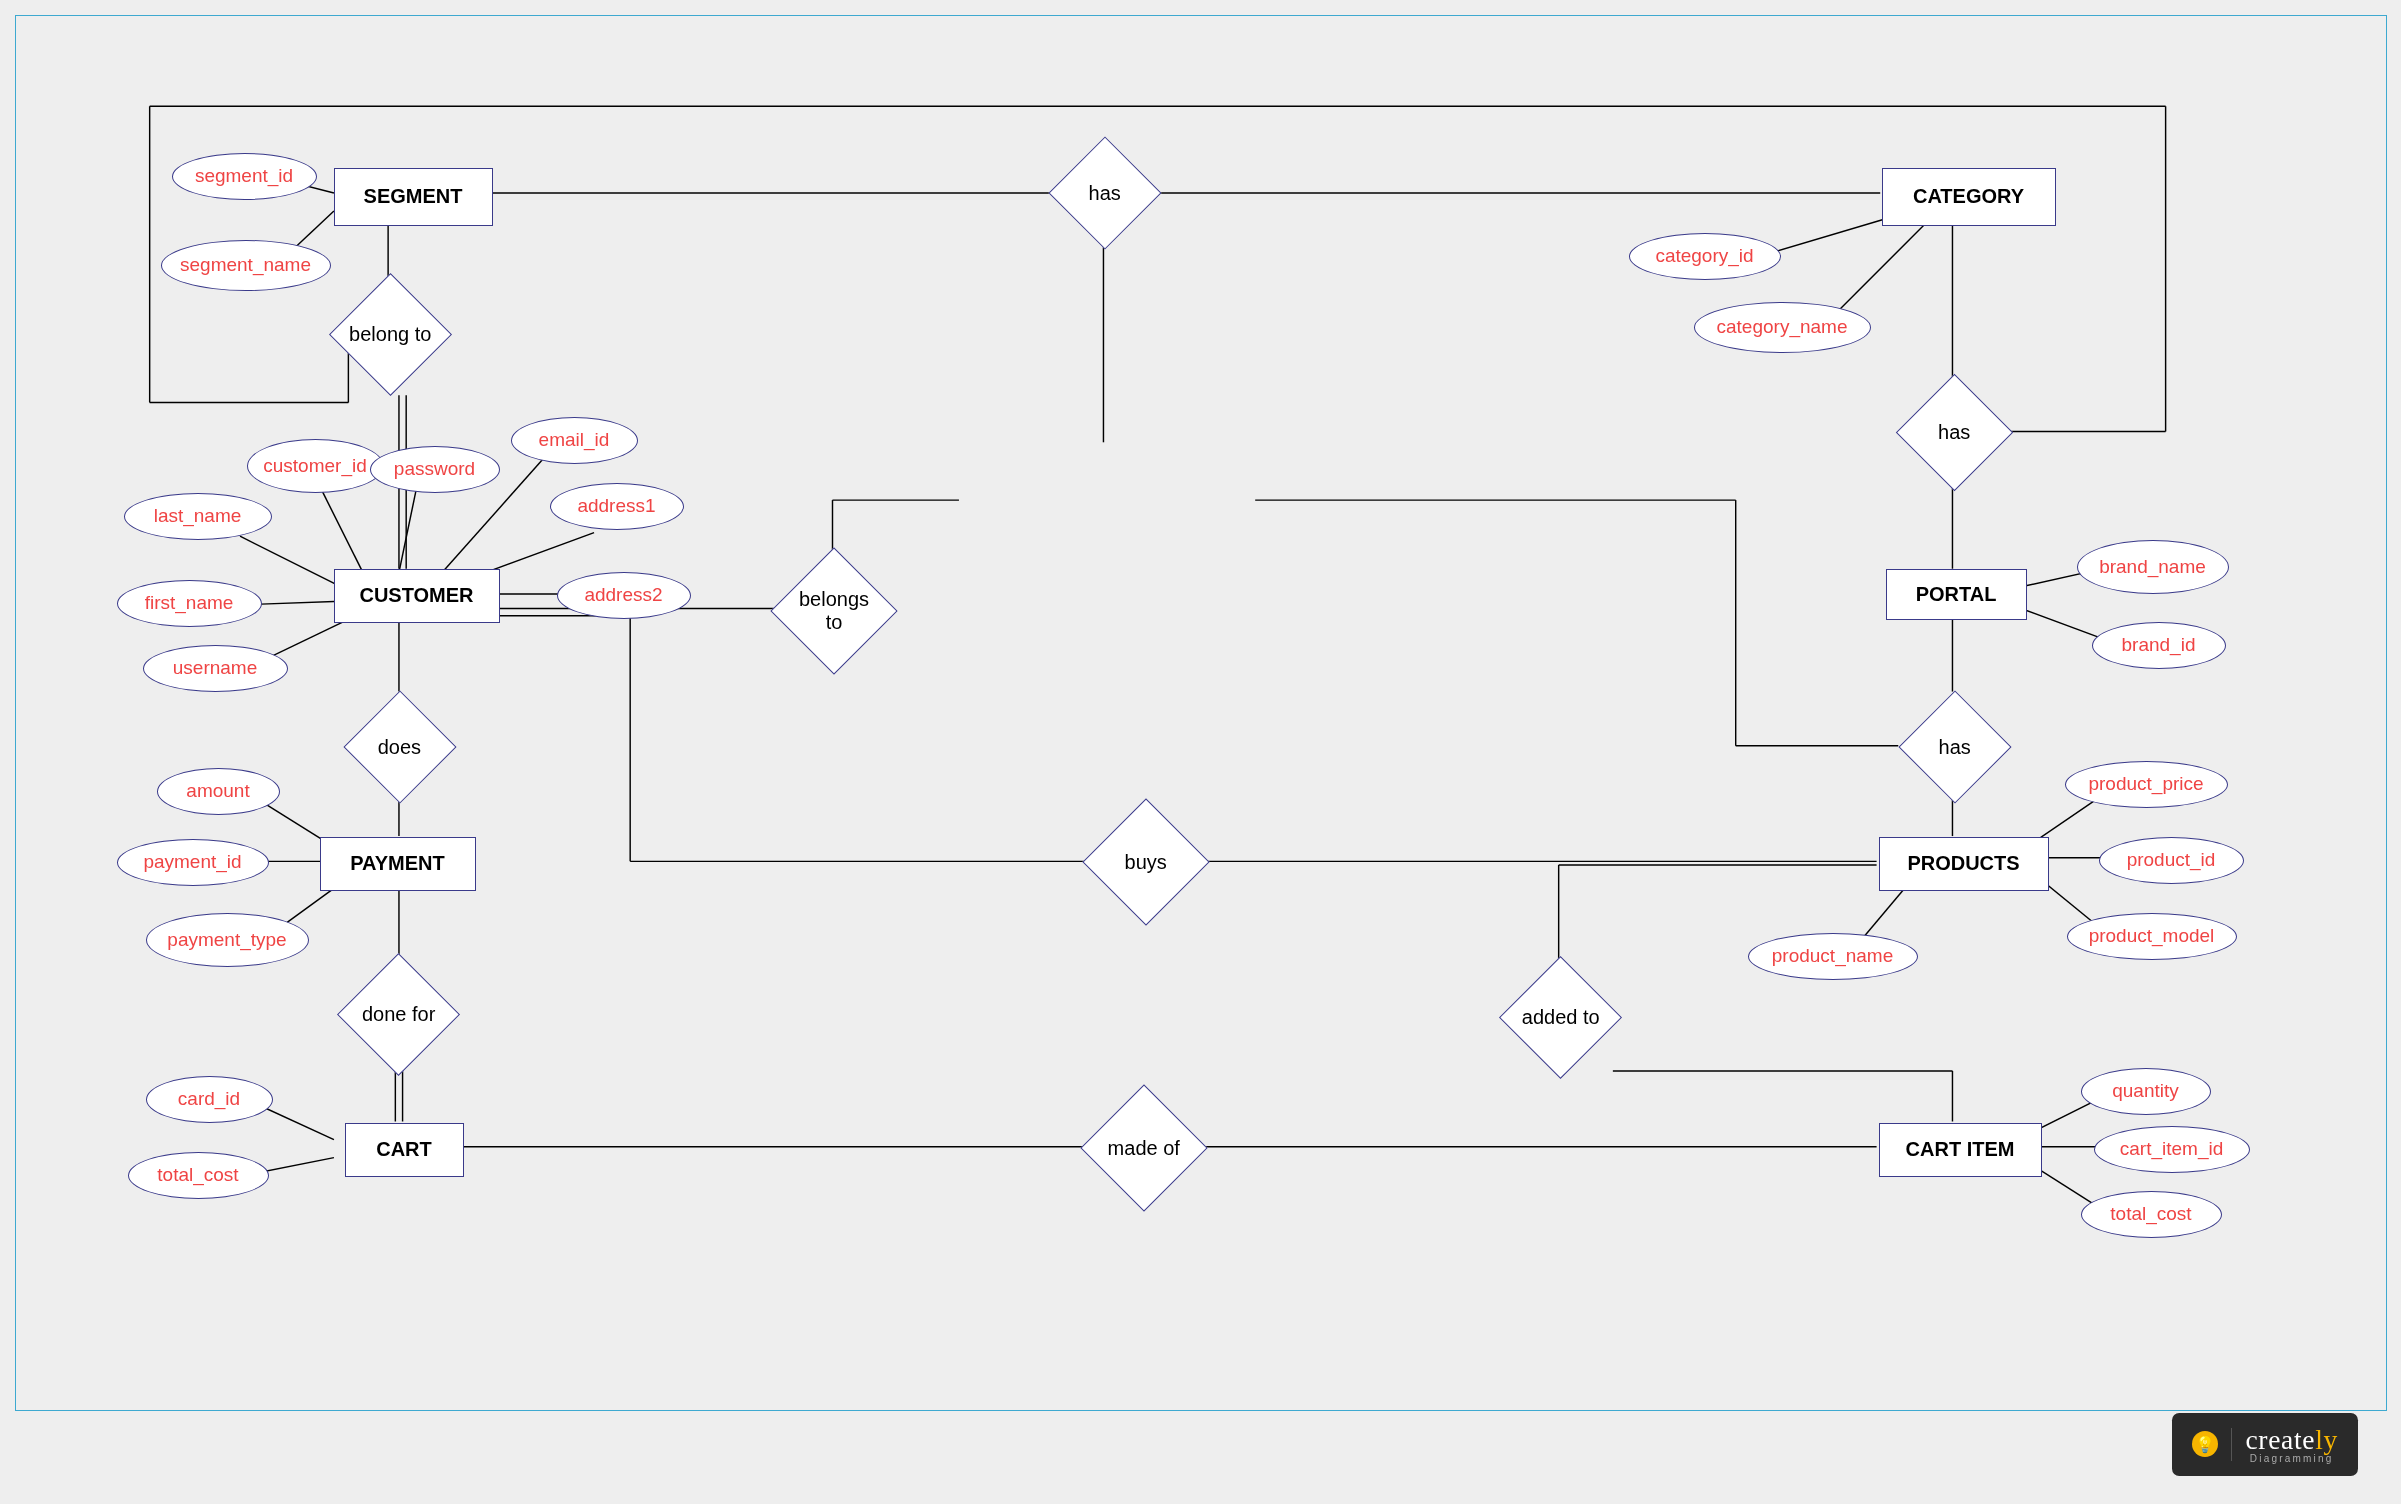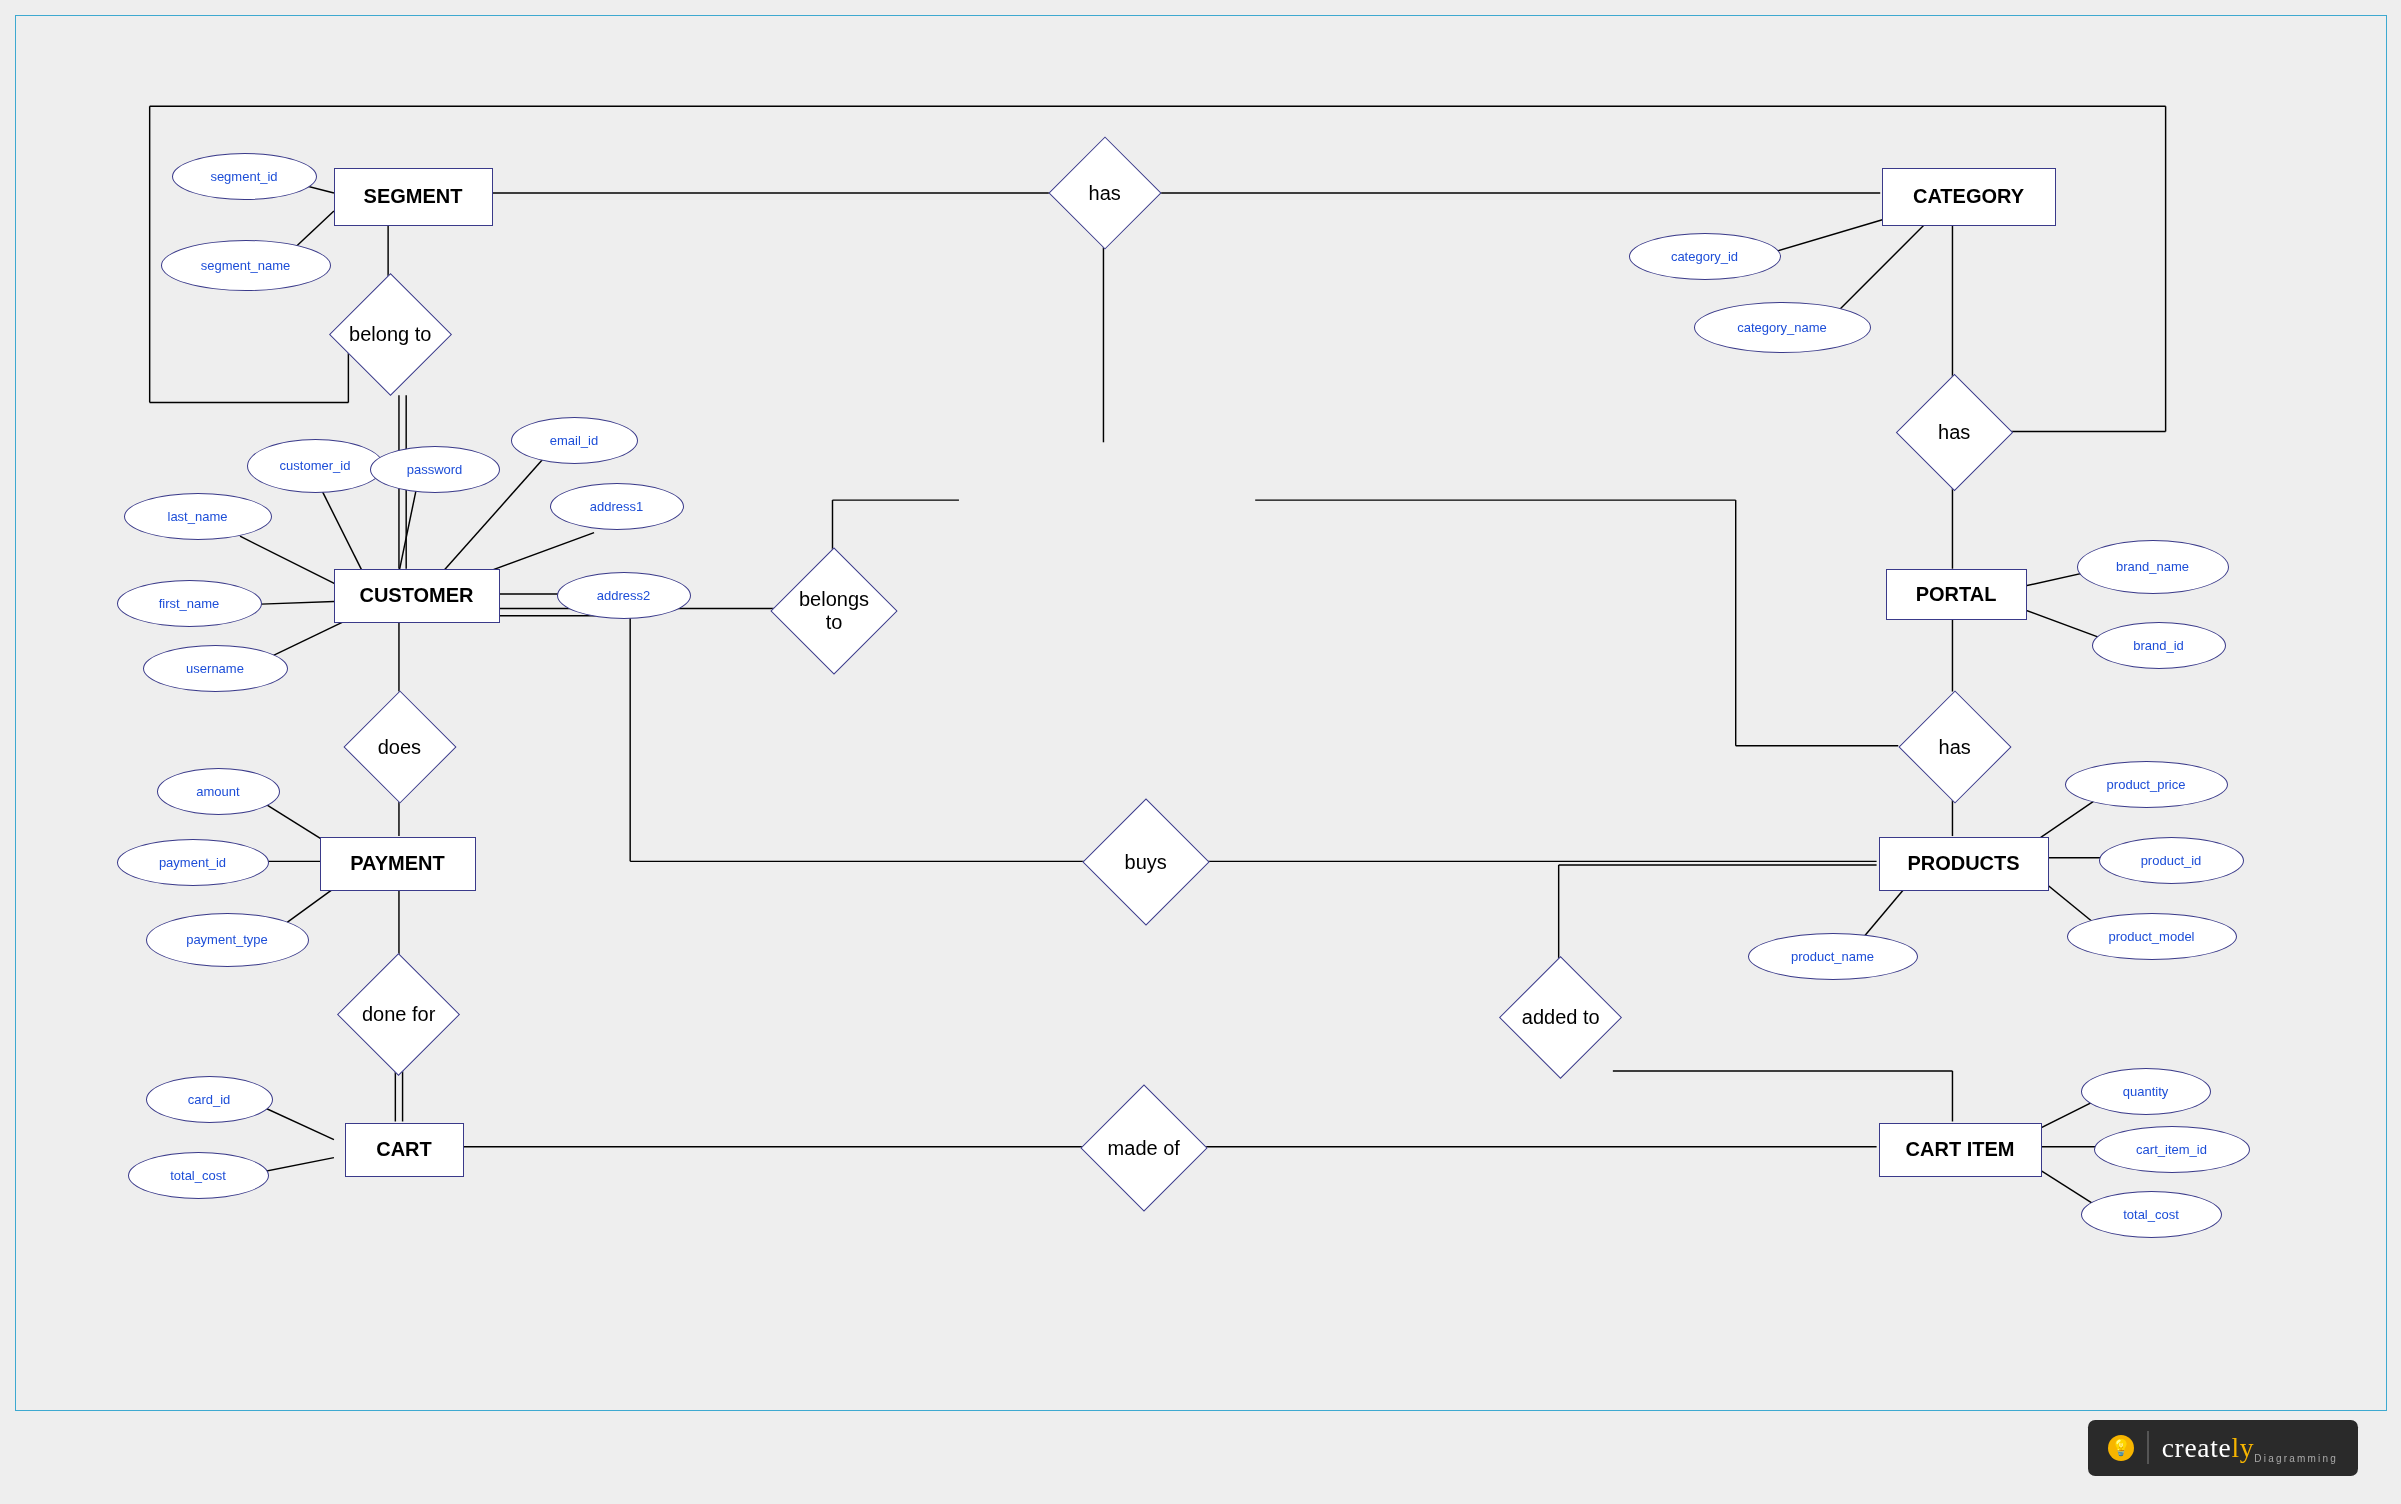--- a/index.html
+++ b/index.html
@@ -1,32 +1,32 @@
 <!DOCTYPE html>
 <html style="font-size:11.6px"><head>
 <meta charset="utf-8">
 <style>
 html,body{margin:0;padding:0;background:#eeeeee;font-family:Arial,Helvetica,sans-serif}
 .canvas-wrap{width:2401px;height:1505px;position:relative;box-sizing:border-box}
 .frame{position:absolute;left:14.5px;top:14.5px;right:14.5px;bottom:94px;border:1.4px solid #3da9d0;background:#eeeeee}
 .stage{position:absolute;left:0;top:0;width:100%;height:100%}
 .entity{position:absolute;background:#fff;border:1.4px solid #3a3a8a;box-sizing:border-box;display:flex;align-items:center;justify-content:center;text-align:center;font-weight:700;font-size:20px;color:#000}
-.attr{position:absolute;background:#fff;border:1.4px solid #3a3a8a;border-radius:50%;box-sizing:border-box;display:flex;align-items:center;justify-content:center;text-align:center;font-size:13px;color:#1d4ed8;padding:4.3px}
+.attr{position:absolute;background:#fff;border:1.4px solid #3a3a8a;border-radius:50%;box-sizing:border-box;display:flex;align-items:center;justify-content:center;text-align:center;font-size:19px;color:#ef4444;padding:4.3px}
 .rel{position:absolute;background:#fff;border:0;box-sizing:border-box;display:flex;align-items:center;justify-content:center;text-align:center;font-size:20px;color:#000;transform:rotate(45deg);font-weight:400}
 .rel .rel-border{position:absolute;inset:0;border:1.4px solid #3a3a8a}
 .rel span{transform:rotate(-45deg);display:block}
 .title-box{position:absolute;background:#fff;border:1.4px solid #3a3a8a;box-sizing:border-box;display:flex;align-items:center;justify-content:center;text-align:center;font-style:italic;font-weight:700;font-size:30px;text-decoration:underline;padding:14.5px}
 svg.lines{position:absolute;left:0;top:0;width:100%;height:100%}
 .logo{position:absolute;right:43px;bottom:29px;background:#2a2a2a;border-radius:7.2px;padding:11.6px 20px;display:flex;align-items:center;gap:13px;color:#fff}
 .logo .bulb{width:26px;height:26px;border-radius:50%;background:#f7b500;display:flex;align-items:center;justify-content:center;color:#2a2a2a;font-size:16px}
 .logo .sep{width:1.4px;height:33px;background:#555}
 .logo .brand{font-family:Georgia,serif;font-size:27.5px;font-weight:400;letter-spacing:0.7px}
 .logo .brand .ly{color:#f7b500}
 .logo .tag{font-size:10px;color:#aaa;letter-spacing:2.2px;margin-top:-2.9px}
-.logo .brandcol{display:flex;flex-direction:row;align-items:flex-end}
+.logo .brandcol{display:flex;flex-direction:column;align-items:center}
 </style>
 </head>
 <body>
 
 <div class="canvas-wrap">
   <div class="frame">
     <div class="stage">
 
       <svg class="lines" viewBox="0 0 3280 1930" preserveAspectRatio="none">
         <g stroke="#000" stroke-width="2" fill="none">

